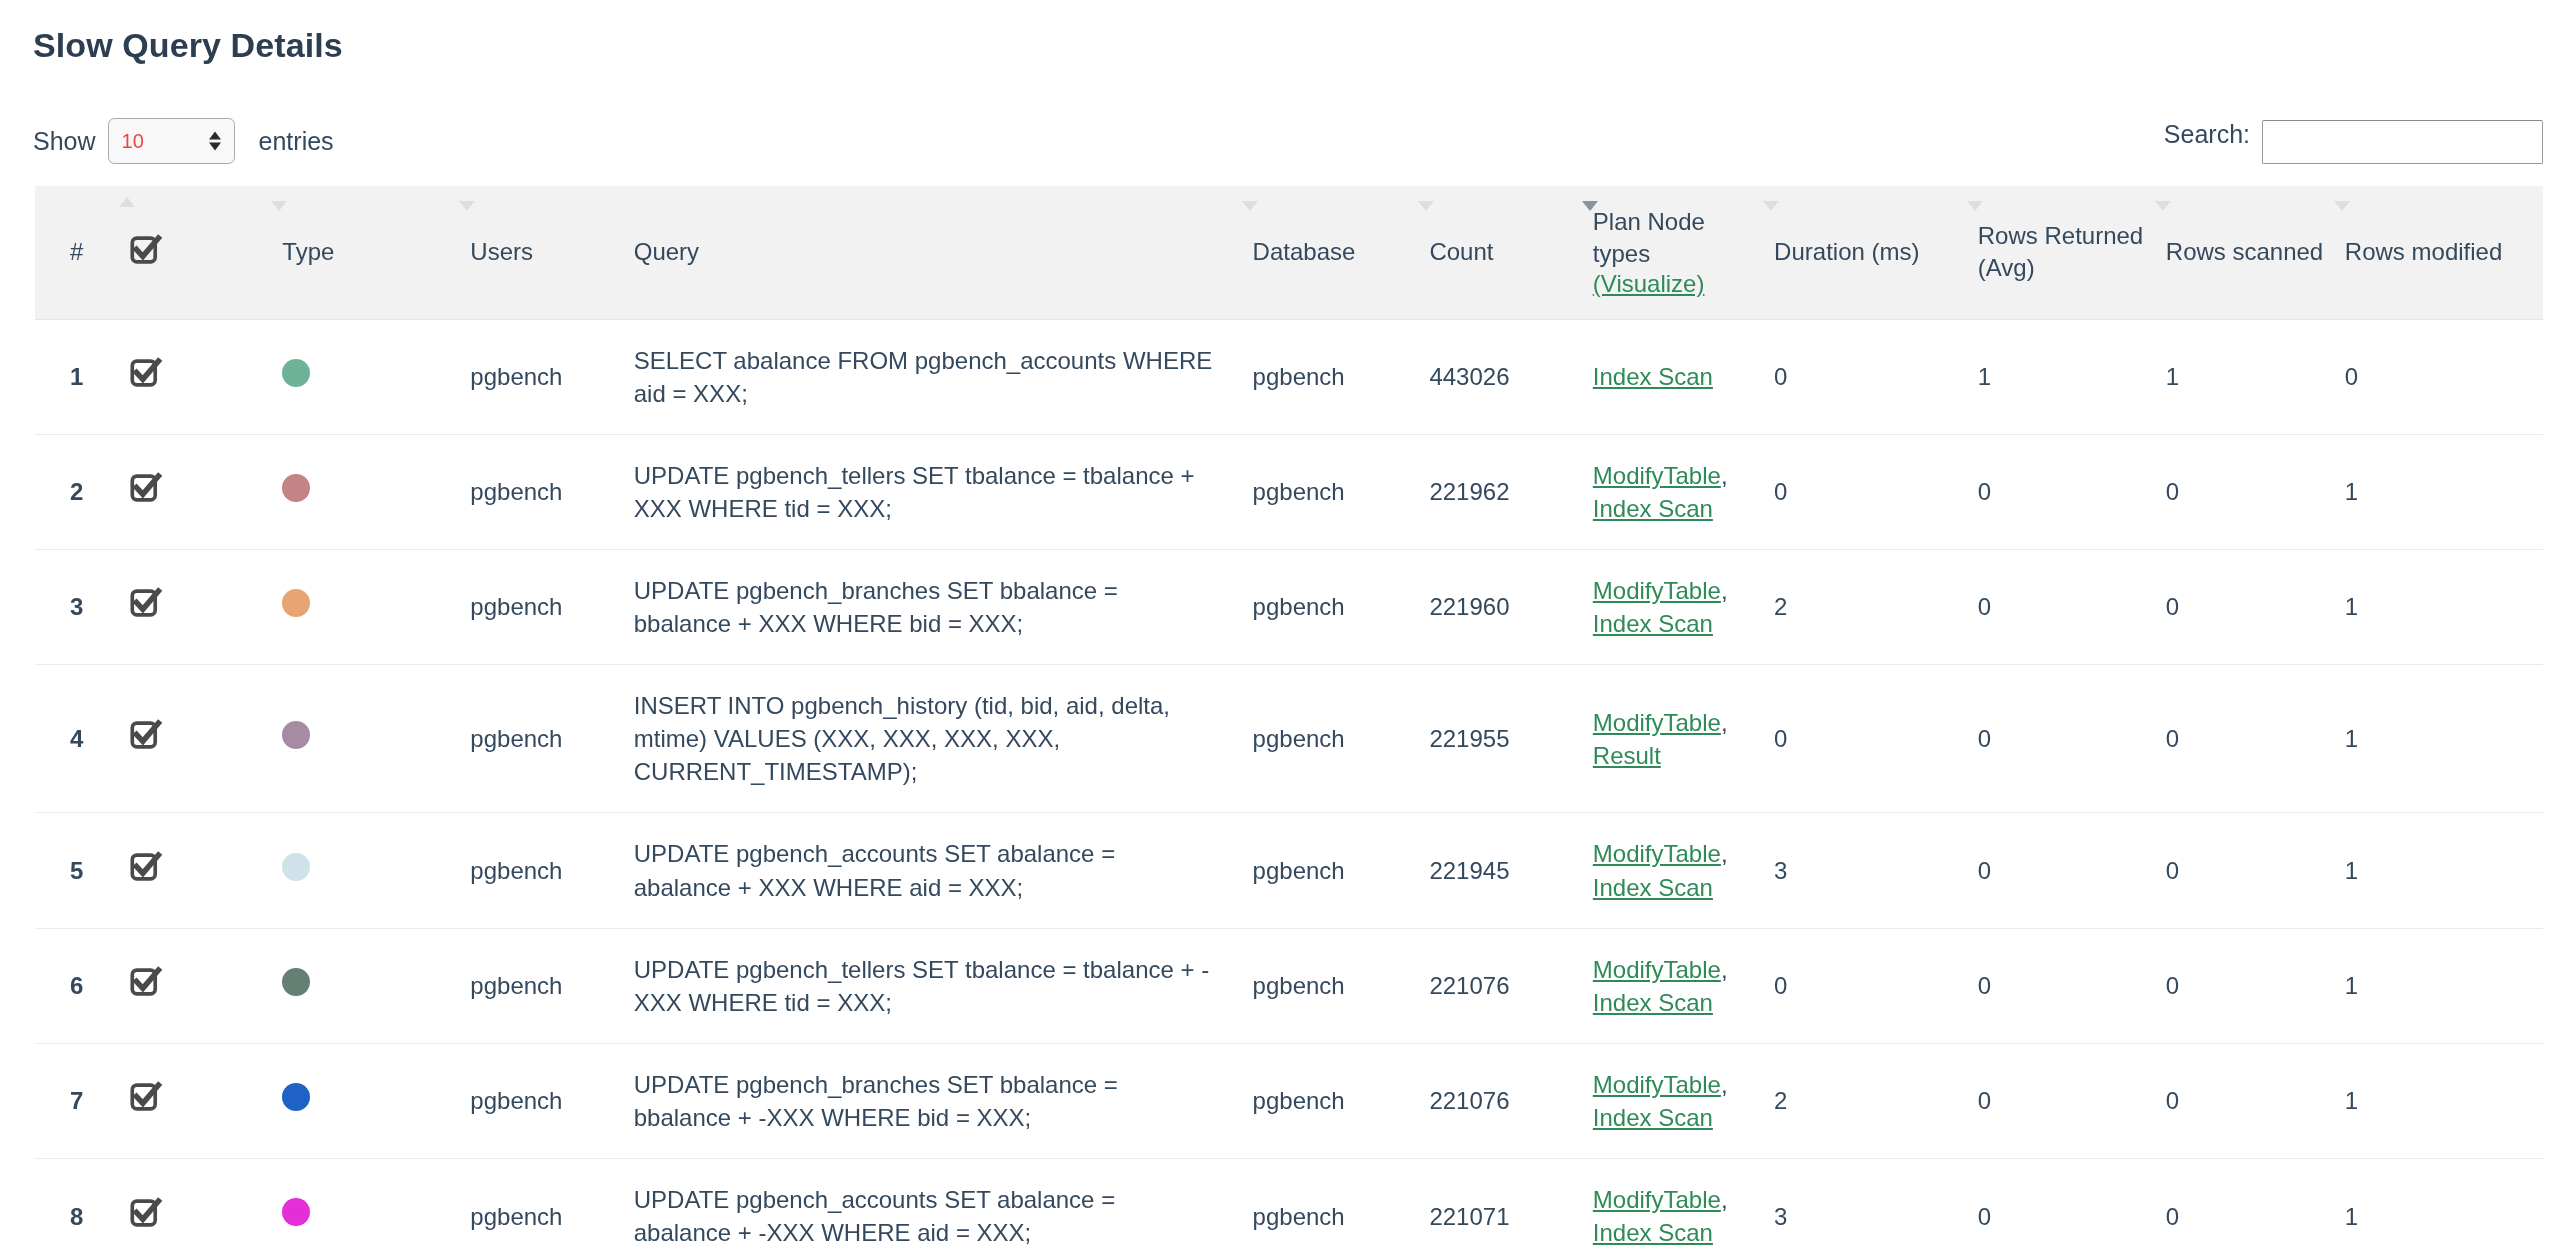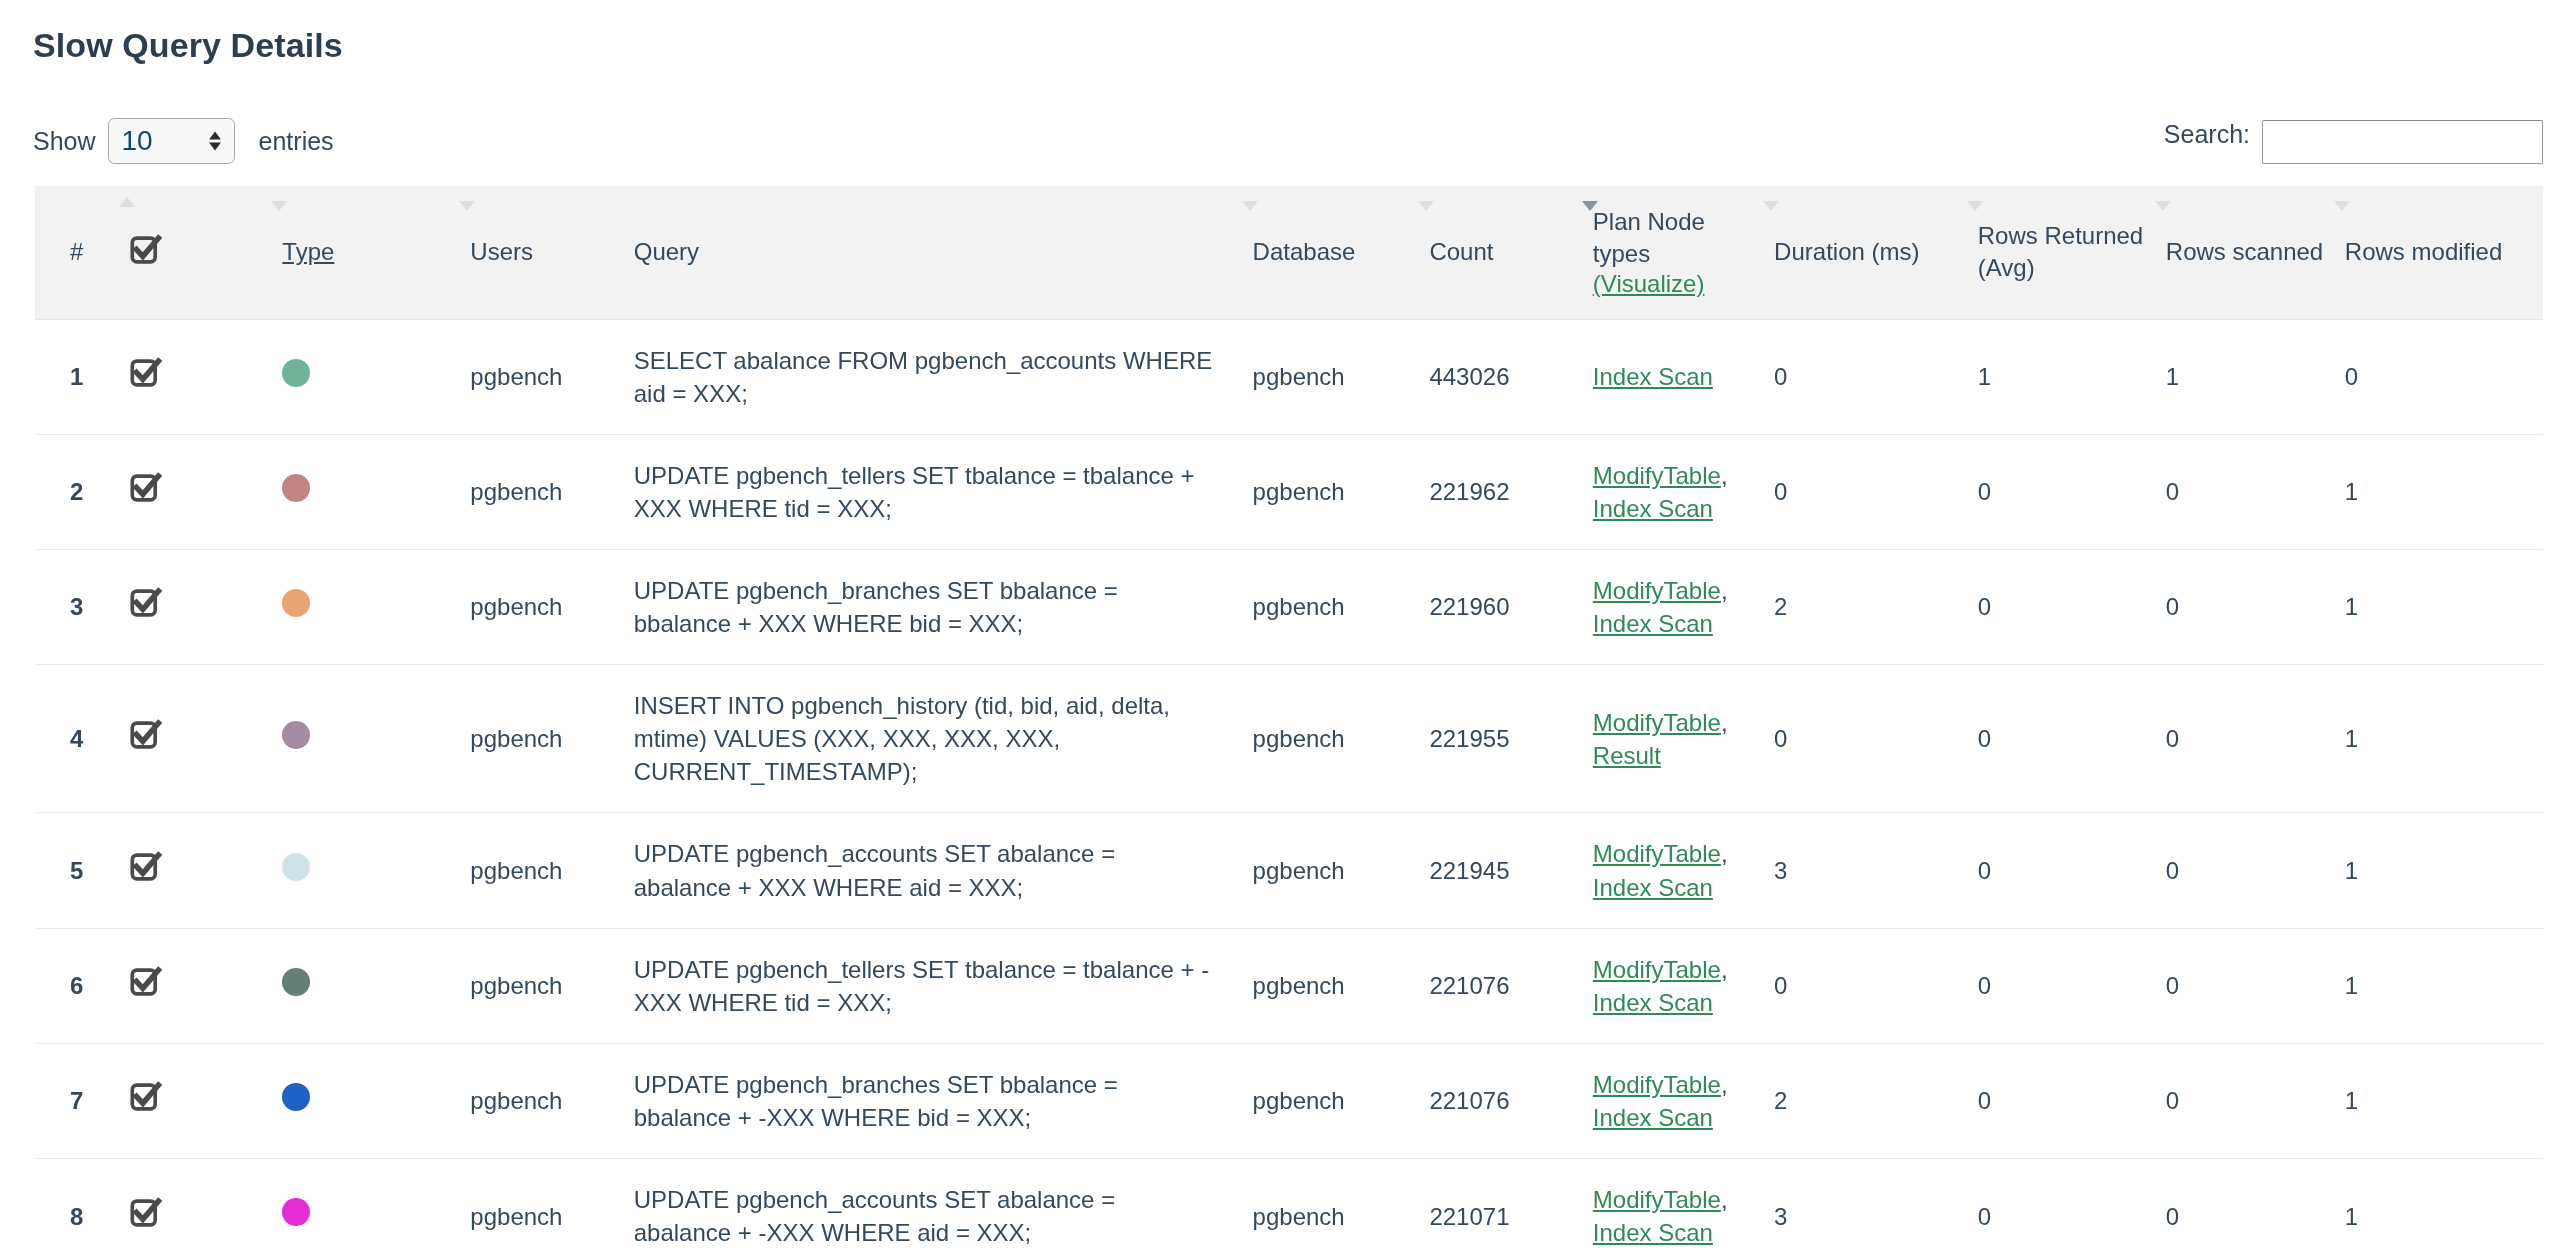--- a/index.html
+++ b/index.html
@@ -60,22 +60,22 @@
     display: inline-flex;
     align-items: center;
     width: 127px;
     height: 46px;
     border: 0.9px solid #a9a9a9;
     border-radius: 6.4px;
     background: #f8f8f8;
     box-sizing: border-box;
   }
   .select-wrap .sel-value {
-    font-size: 28px;
-    color: #0c4a6e;
+    font-size: 20px;
+    color: #ef4444;
     padding-left: 13px;
     font-family: "Liberation Sans", sans-serif;
   }
   .spinner {
     position: absolute;
     right: 13px;
     top: 50%;
     transform: translateY(-50%);
     display: flex;
     flex-direction: column;
@@ -189,21 +189,21 @@
   }
   .plan-link {
     color: #2e8b57;
     text-decoration: underline;
     display: inline;
   }
 
   
   .c-idx  { width: 85px;  padding-left: 35px !important; }
   .c-chk  { width: 136px; }
-  .c-type { width: 168px; text-decoration: underline; }
+  .c-type { width: 168px; }
   .c-user { width: 146px; }
   .c-query{ width: 553px; margin-left: 32px; }
   .c-db   { width: 158px; }
   .c-cnt  { width: 146px; }
   .c-plan { width: 162px; }
   .c-dur  { width: 182px; margin-left: 36px; }
   .c-rret { width: 168px; }
   .c-rsc  { width: 160px; }
   .c-rmod { width: 177px; }
 

